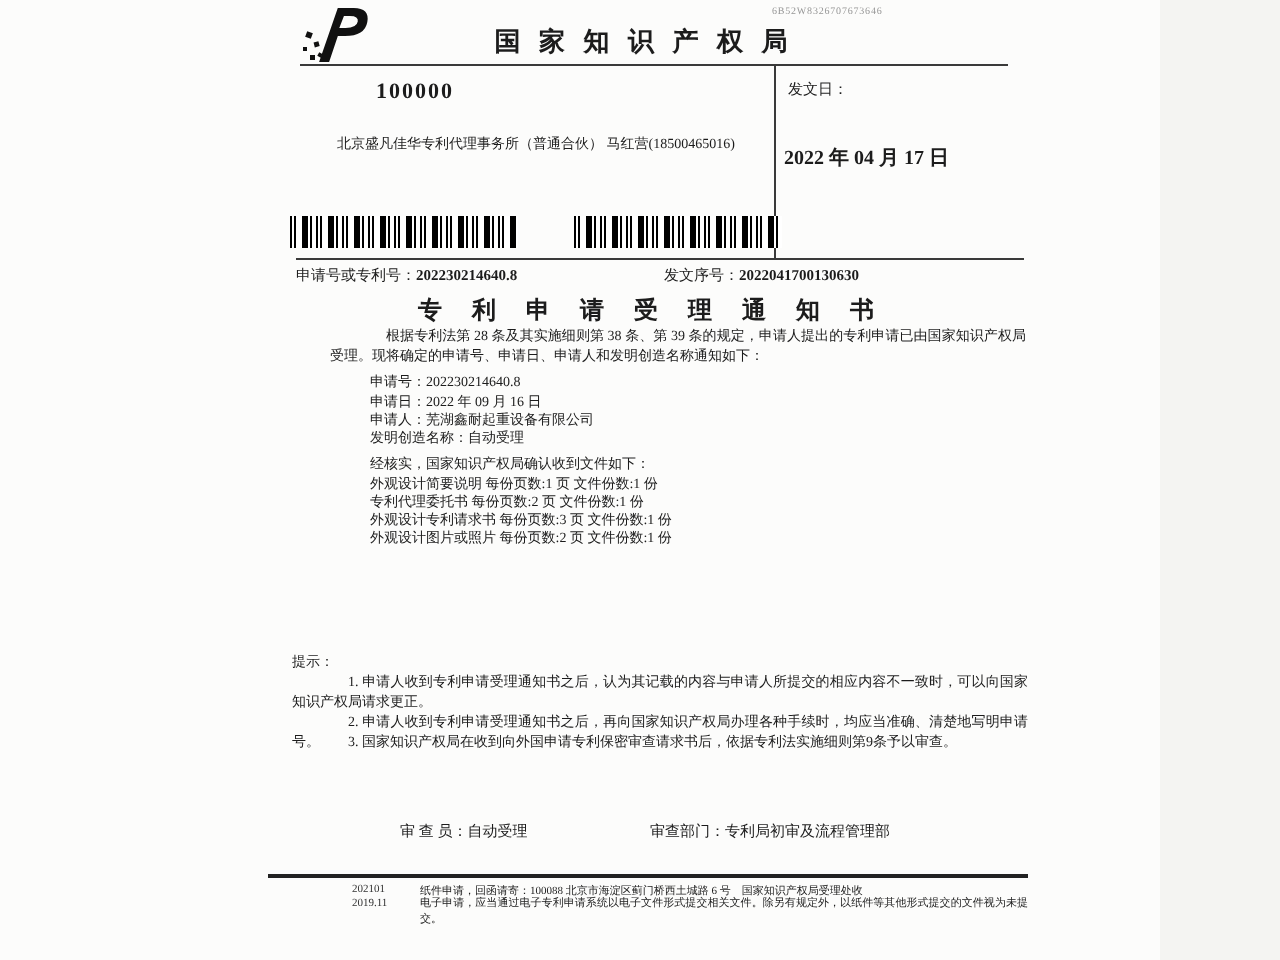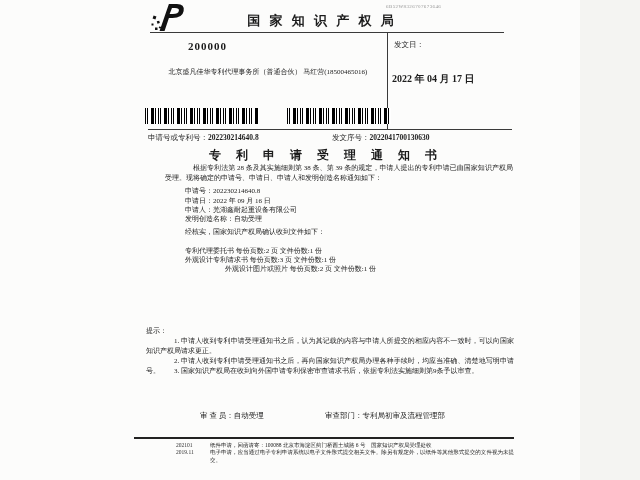--- a/index.html
+++ b/index.html
@@ -27,21 +27,21 @@
   .ref .val{font-weight:bold;}
   .ref-app{left:148px;top:133px;}
   .ref-dispatch{left:332px;top:133px;text-align:right;}
   .notice-title{left:164px;top:147px;width:324px;text-align:center;font-size:12px;font-weight:bold;letter-spacing:6px;}
   .para{white-space:normal;font-size:7px;line-height:9.5px;text-align:justify;text-indent:28px;}
   .intro{left:165px;top:164px;width:348px;}
   .field{font-size:7px;left:185px;}
   .f0{top:186px;} .f1{top:196px;} .f2{top:205px;} .f3{top:214px;}
   .recv-header{left:185px;top:227px;font-size:7px;}
   .doc{left:185px;font-size:7px;}
-  .d0{top:237px;} .d1{top:246px;} .d2{top:255px;} .d3{top:264px;margin-left:40px;}
+  .d0{top:237px;} .d1{top:246px;} .d2{top:255px;} .d3{top:264px;}
   .tips-header{left:146px;top:326px;font-size:7px;}
   .tip{left:146px;width:368px;font-size:7px;line-height:10px;}
   .t0{top:336px;} .t1{top:356px;} .t2{top:366px;}
   .sign{font-size:7.5px;top:411px;}
   .examiner{left:200px;} .department{left:325px;}
   .footer-rule{left:134px;top:437px;width:380px;height:2px;background:#222;}
   .fcode{left:176px;font-size:5.5px;color:#333;}
   .fc0{top:442px;} .fc1{top:449px;}
   .fline1{left:210px;top:442px;width:304px;font-size:5.5px;}
   .fline2{left:210px;top:449px;width:304px;font-size:5.5px;line-height:7.5px;white-space:normal;text-align:justify;}
@@ -64,21 +64,21 @@
       </g>
     </svg>
   </div>
   <div class="abs agency">国 家 知 识 产 权 局</div>
   <div class="abs serial">6B52W8326707673646</div>
 
   <div class="abs rule rule-top"></div>
   <div class="abs vdiv"></div>
   <div class="abs rule rule-box-bottom"></div>
 
-  <div class="abs postal">200000</div>
+  <div class="abs postal">100000</div>
   <div class="abs addr2">北京盛凡佳华专利代理事务所（普通合伙）  马红营(18500465016)</div>
   <div class="abs issue-label">发文日：</div>
   <div class="abs issue-date">2022 年 04 月 17 日</div>
 
   <div class="abs barcode barcode1"></div>
   <div class="abs barcode barcode2"></div>
 
   <div class="abs ref ref-app">
     <span>申请号或专利号：</span><span class="val">202230214640.8</span>
   </div>
@@ -96,20 +96,21 @@
     <span>申请日：</span><span>2022 年 09 月 16 日</span>
   </div>
   <div class="abs field f2">
     <span>申请人：</span><span>芜湖鑫耐起重设备有限公司</span>
   </div>
   <div class="abs field f3">
     <span>发明创造名称：</span><span>自动受理</span>
   </div>
 
   <div class="abs recv-header">经核实，国家知识产权局确认收到文件如下：</div>
+  <div class="abs doc d0">外观设计简要说明 每份页数:1 页 文件份数:1 份</div>
   <div class="abs doc d1">专利代理委托书 每份页数:2 页 文件份数:1 份</div>
   <div class="abs doc d2">外观设计专利请求书 每份页数:3 页 文件份数:1 份</div>
   <div class="abs doc d3">外观设计图片或照片 每份页数:2 页 文件份数:1 份</div>
 
   <div class="abs tips-header">提示：</div>
   <div class="abs para tip t0">1. 申请人收到专利申请受理通知书之后，认为其记载的内容与申请人所提交的相应内容不一致时，可以向国家知识产权局请求更正。</div>
   <div class="abs para tip t1">2. 申请人收到专利申请受理通知书之后，再向国家知识产权局办理各种手续时，均应当准确、清楚地写明申请号。</div>
   <div class="abs para tip t2">3. 国家知识产权局在收到向外国申请专利保密审查请求书后，依据专利法实施细则第9条予以审查。</div>
 
   <div class="abs sign examiner">

